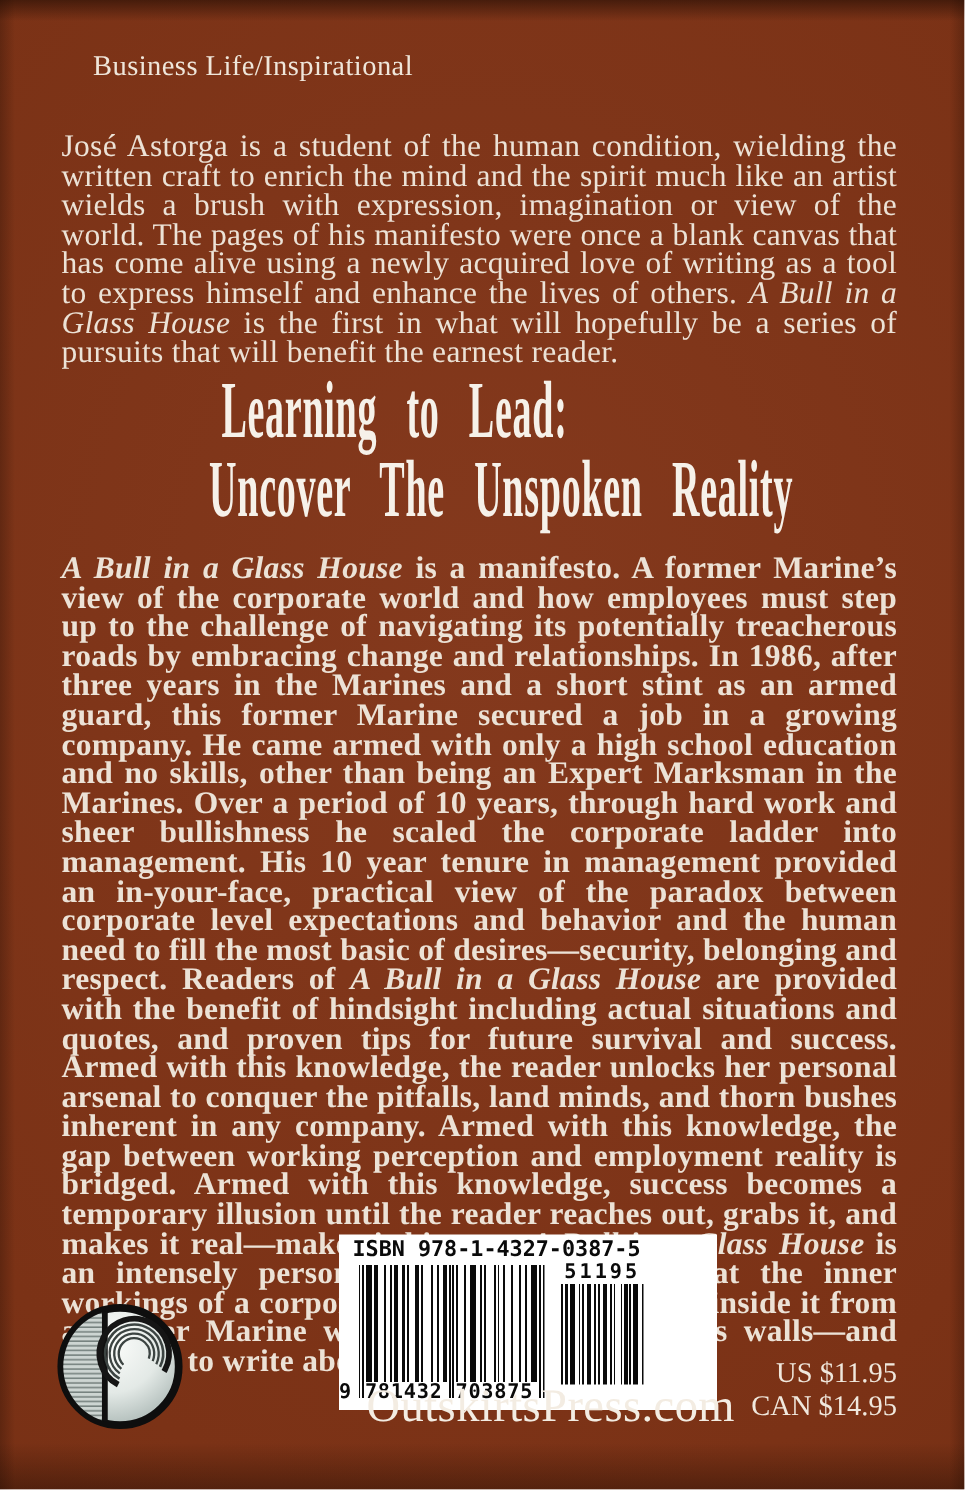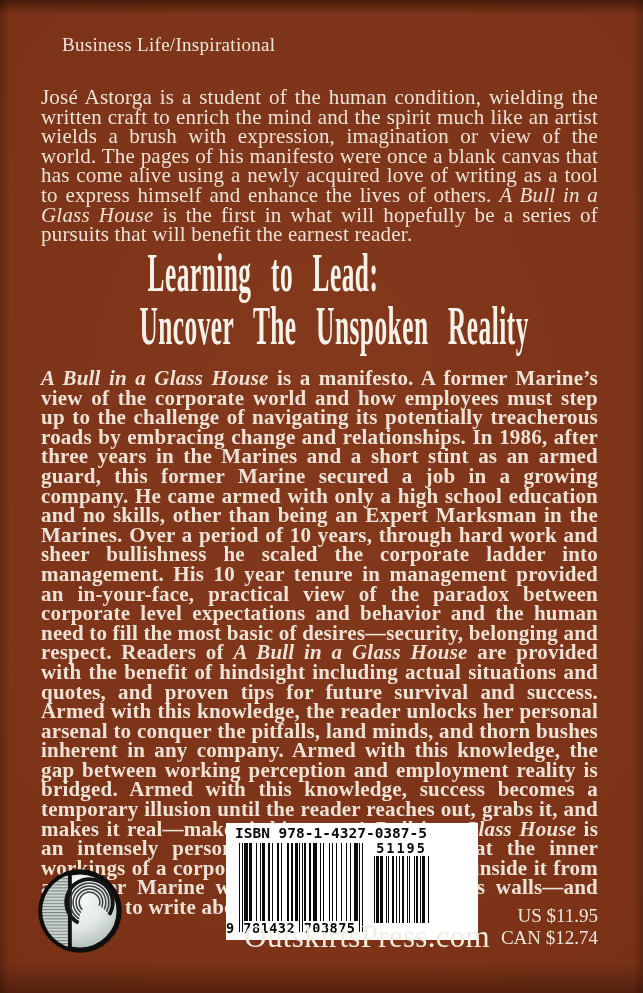--- a/index.html
+++ b/index.html
@@ -155,16 +155,16 @@
         <circle cx="61" cy="40" r="15.5" stroke="#3c4442" stroke-width="1.8" pathLength="100" stroke-dasharray="70 30" transform="rotate(130 61 40)"></circle>
         <circle cx="61" cy="40" r="12" stroke="#3c4442" stroke-width="1.8" pathLength="100" stroke-dasharray="68 32" transform="rotate(134 61 40)"></circle>
       </g>
     </g>
   </svg>
 
   <div class="publisher-url">OutskirtsPress.com</div>
 
   <div class="prices">
     <div>US $11.95</div>
-    <div>CAN $12.74</div>
+    <div>CAN $14.95</div>
   </div>
 
 </div>
 
 </body></html>

